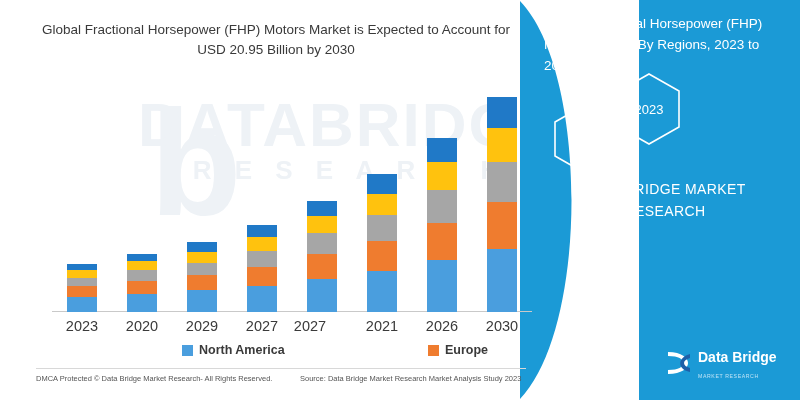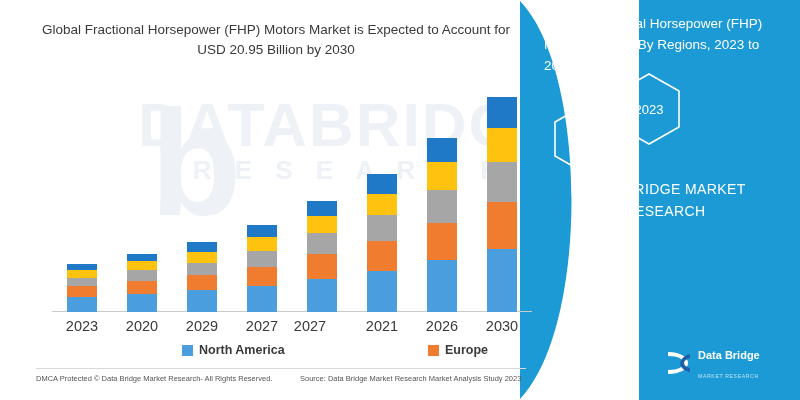--- a/index.html
+++ b/index.html
@@ -222,21 +222,21 @@
     left: 0;
     top: 0;
     width: 30px;
     height: 30px;
   }
   #logo-text {
     position: absolute;
     left: 34px;
     top: 1px;
     color: #ffffff;
-    font-size: 11px;
+    font-size: 14px;
     font-weight: bold;
     line-height: 1.25;
   }
   #logo-sub {
     position: absolute;
     left: 34px;
     top: 25px;
     color: #bfe4f6;
     font-size: 5.2px;
     letter-spacing: 0.6px;

